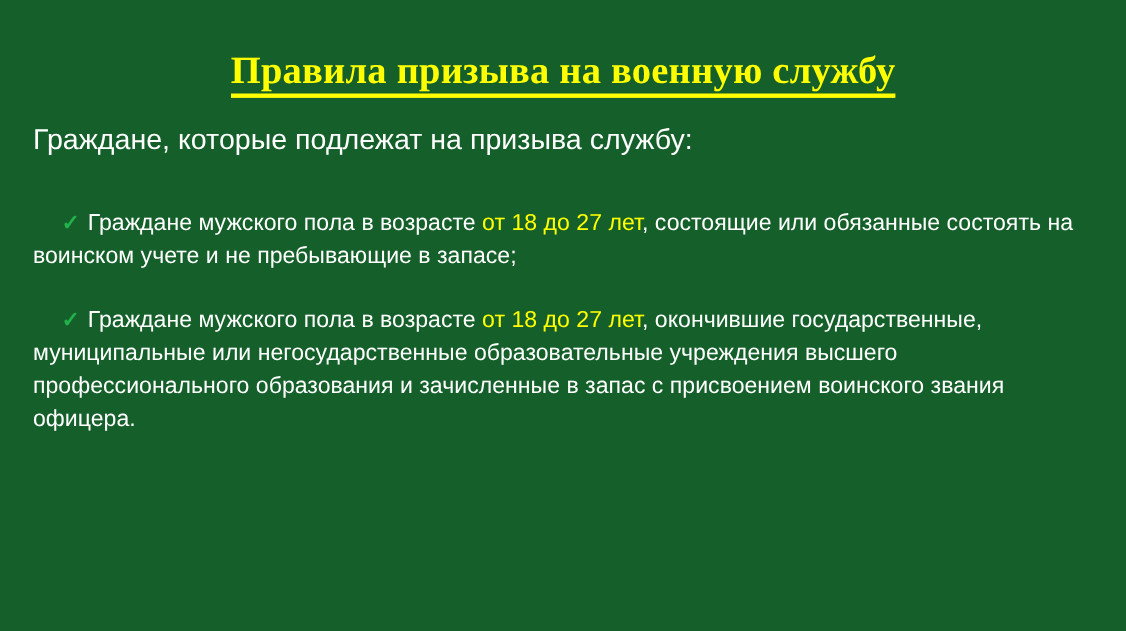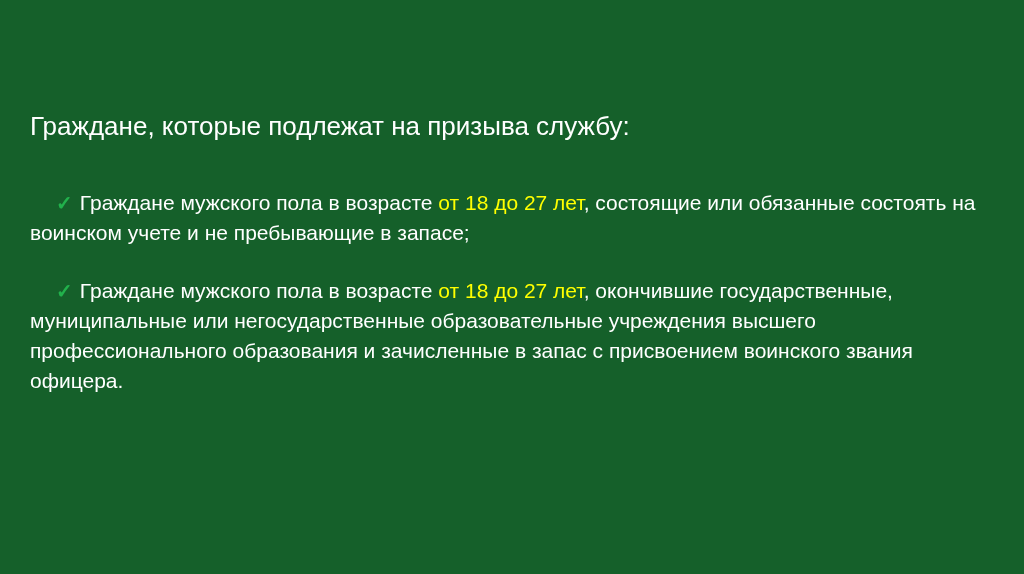--- a/index.html
+++ b/index.html
@@ -85,20 +85,23 @@
     color: #ffff00;
   }
 
   .bullet-text { text-indent: 0; margin-top: 29px; }
 </style>
 </head>
 <body style="background: rgb(21, 96, 42);">
 
 <div class="slide" style="background: rgb(21, 96, 42);">
 
+  <div class="title-wrap">
+    <div class="slide-title" style="color: rgb(255, 255, 0); border-bottom-color: rgb(255, 255, 0);">Правила призыва на военную службу</div>
+  </div>
 
   <div class="subtitle" style="color: rgb(255, 255, 255);">Граждане, которые подлежат на призыва службу:</div>
 
   <div class="bullets">
 
     <div class="bullet">
       <span class="check-icon" style="color: rgb(34, 177, 76);">✓</span><span class="bullet-text"><span>Граждане мужского пола в возрасте </span><span class="hl" style="color: rgb(255, 255, 0);">от 18 до 27 лет</span><span>, состоящие или обязанные состоять на воинском учете и не пребывающие в запасе;</span></span>
     </div>
 
     <div class="bullet">

